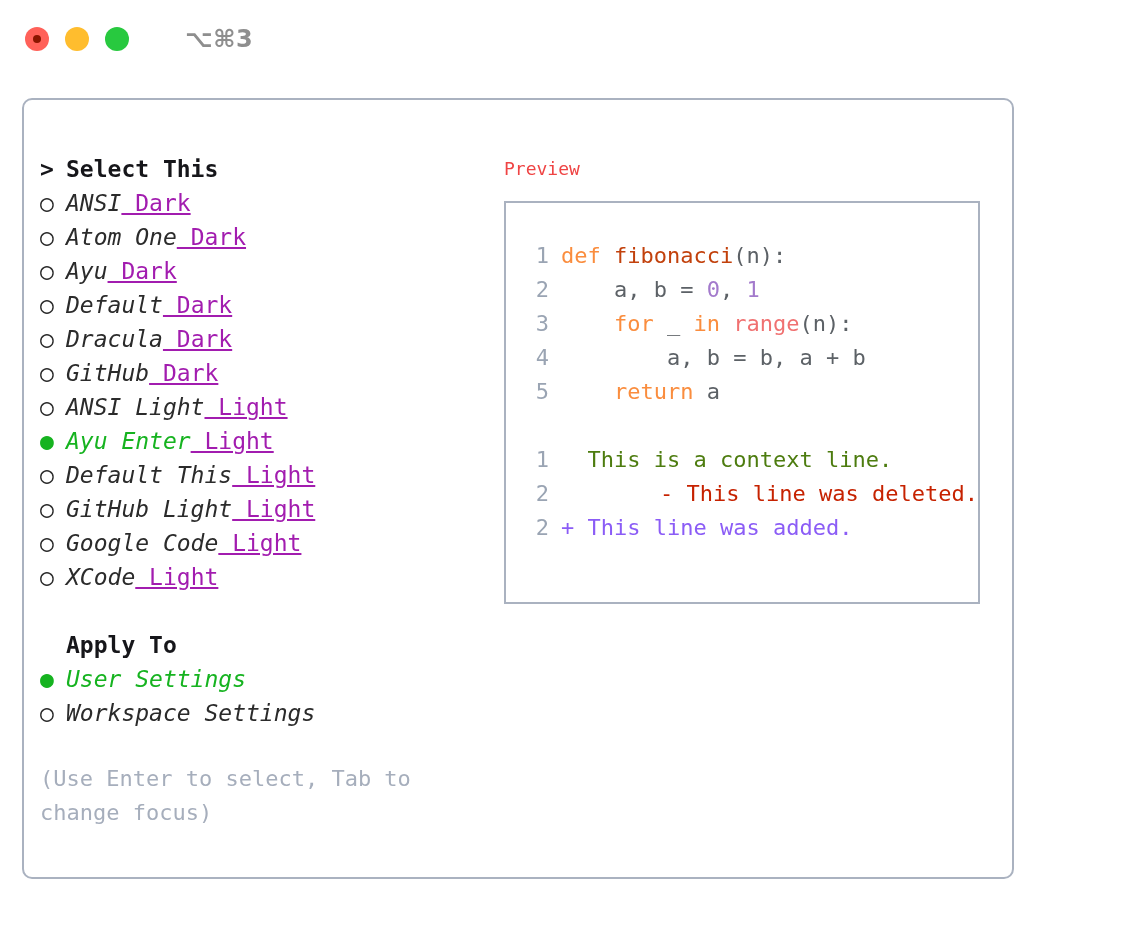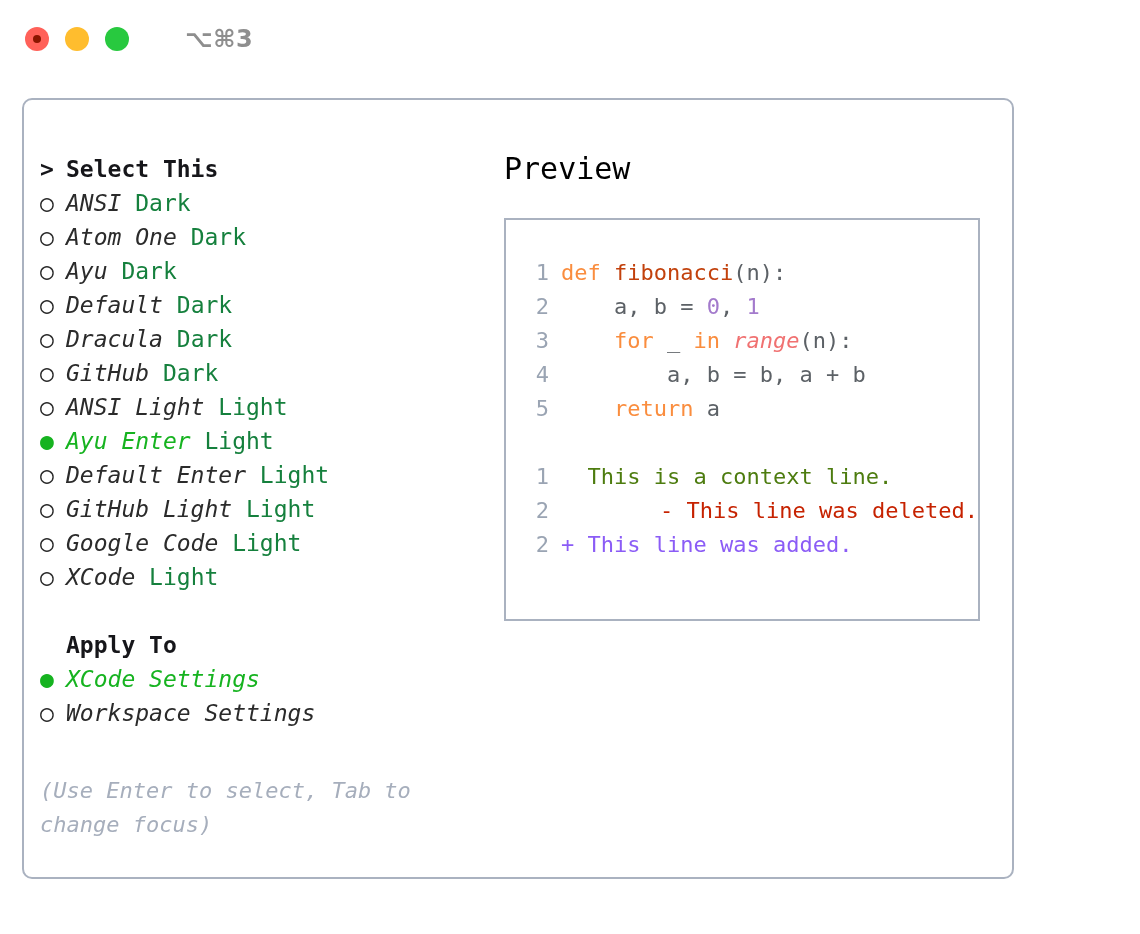--- a/index.html
+++ b/index.html
@@ -108,45 +108,44 @@
   .bullet.empty { color: transparent; }
   .bullet.hollow { color: #2b2b2b; }
   .bullet.filled { color: #16b320; }
 
   .section-title {
     font-weight: 700;
     color: #16161a;
   }
   .item-name { color: #2b2b2b; font-style: italic; }
   .item-name.selected { color: #16b320; }
-  .item-tag  { color: #15803d; }
+  .item-tag  { color: #a21caf; text-decoration: underline; }
 
   #help-text {
-    margin-top: 44px;
+    margin-top: 32px;
     font-size: 22px;
     line-height: 34px;
     color: #a6aebc;
     width: 420px;
-    font-style: italic;
   }
 
   .spacer-row { height: 34px; }
 
   
   #right-col {
     flex: 1;
     padding: 52px 0 0 2px;
     position: relative;
   }
 
   #preview-label {
-    font-size: 30px;
-    color: #000000;
-    line-height: 34px;
-    margin-bottom: 32px;
+    font-size: 18px;
+    color: #ef4444;
+    line-height: 34px;
+    margin-bottom: 15px;
   }
 
   #preview-box {
     width: 476px;
     height: 403px;
     border: 2px solid #aab2c0;
     background: #ffffff;
     padding: 36px 0 0 0;
   }
 
@@ -161,21 +160,21 @@
     width: 30px;
     flex: 0 0 30px;
     text-align: right;
     color: #9aa4b3;
     margin-right: 12px;
   }
   .code-body { flex: 1; }
 
   .tok-kw   { color: #fa8d3e; }
   .tok-fn   { color: #c2410c; }
-  .tok-call { color: #f07171; font-style: italic; }
+  .tok-call { color: #f07171; }
   .tok-num  { color: #a37acc; }
   .tok-txt  { color: #5c6166; }
 
   .blank-line { height: 34px; }
 
   .diff-ctx { color: #4d7c0f; }
   .diff-del { color: #c62200; text-align: right; }
   .diff-add { color: #8b5cf6; }
 </style>
 </head>
@@ -204,35 +203,35 @@
 
         <div id="theme-list">
             <div class="list-row"><span class="bullet hollow">○</span><span class="item-name">ANSI</span><span class="item-tag"> Dark</span></div>
             <div class="list-row"><span class="bullet hollow">○</span><span class="item-name">Atom One</span><span class="item-tag"> Dark</span></div>
             <div class="list-row"><span class="bullet hollow">○</span><span class="item-name">Ayu</span><span class="item-tag"> Dark</span></div>
             <div class="list-row"><span class="bullet hollow">○</span><span class="item-name">Default</span><span class="item-tag"> Dark</span></div>
             <div class="list-row"><span class="bullet hollow">○</span><span class="item-name">Dracula</span><span class="item-tag"> Dark</span></div>
             <div class="list-row"><span class="bullet hollow">○</span><span class="item-name">GitHub</span><span class="item-tag"> Dark</span></div>
             <div class="list-row"><span class="bullet hollow">○</span><span class="item-name">ANSI Light</span><span class="item-tag"> Light</span></div>
             <div class="list-row"><span class="bullet filled">●</span><span class="item-name selected">Ayu Enter</span><span class="item-tag"> Light</span></div>
-            <div class="list-row"><span class="bullet hollow">○</span><span class="item-name">Default Enter</span><span class="item-tag"> Light</span></div>
+            <div class="list-row"><span class="bullet hollow">○</span><span class="item-name">Default This</span><span class="item-tag"> Light</span></div>
             <div class="list-row"><span class="bullet hollow">○</span><span class="item-name">GitHub Light</span><span class="item-tag"> Light</span></div>
             <div class="list-row"><span class="bullet hollow">○</span><span class="item-name">Google Code</span><span class="item-tag"> Light</span></div>
             <div class="list-row"><span class="bullet hollow">○</span><span class="item-name">XCode</span><span class="item-tag"> Light</span></div>
           </div>
 
         <div class="spacer-row"></div>
 
         <div class="list-row">
           <span class="bullet empty">○</span>
           <span class="section-title">Apply To</span>
         </div>
 
         <div id="apply-to-list">
-            <div class="list-row"><span class="bullet filled">●</span><span class="item-name selected">XCode Settings</span></div>
+            <div class="list-row"><span class="bullet filled">●</span><span class="item-name selected">User Settings</span></div>
             <div class="list-row"><span class="bullet hollow">○</span><span class="item-name">Workspace Settings</span></div>
           </div>
 
         <div id="help-text">(Use Enter to select, Tab to change focus)</div>
       </div>
 
       <div id="right-col">
         <div id="preview-label">Preview</div>
 
         <div id="preview-box">

